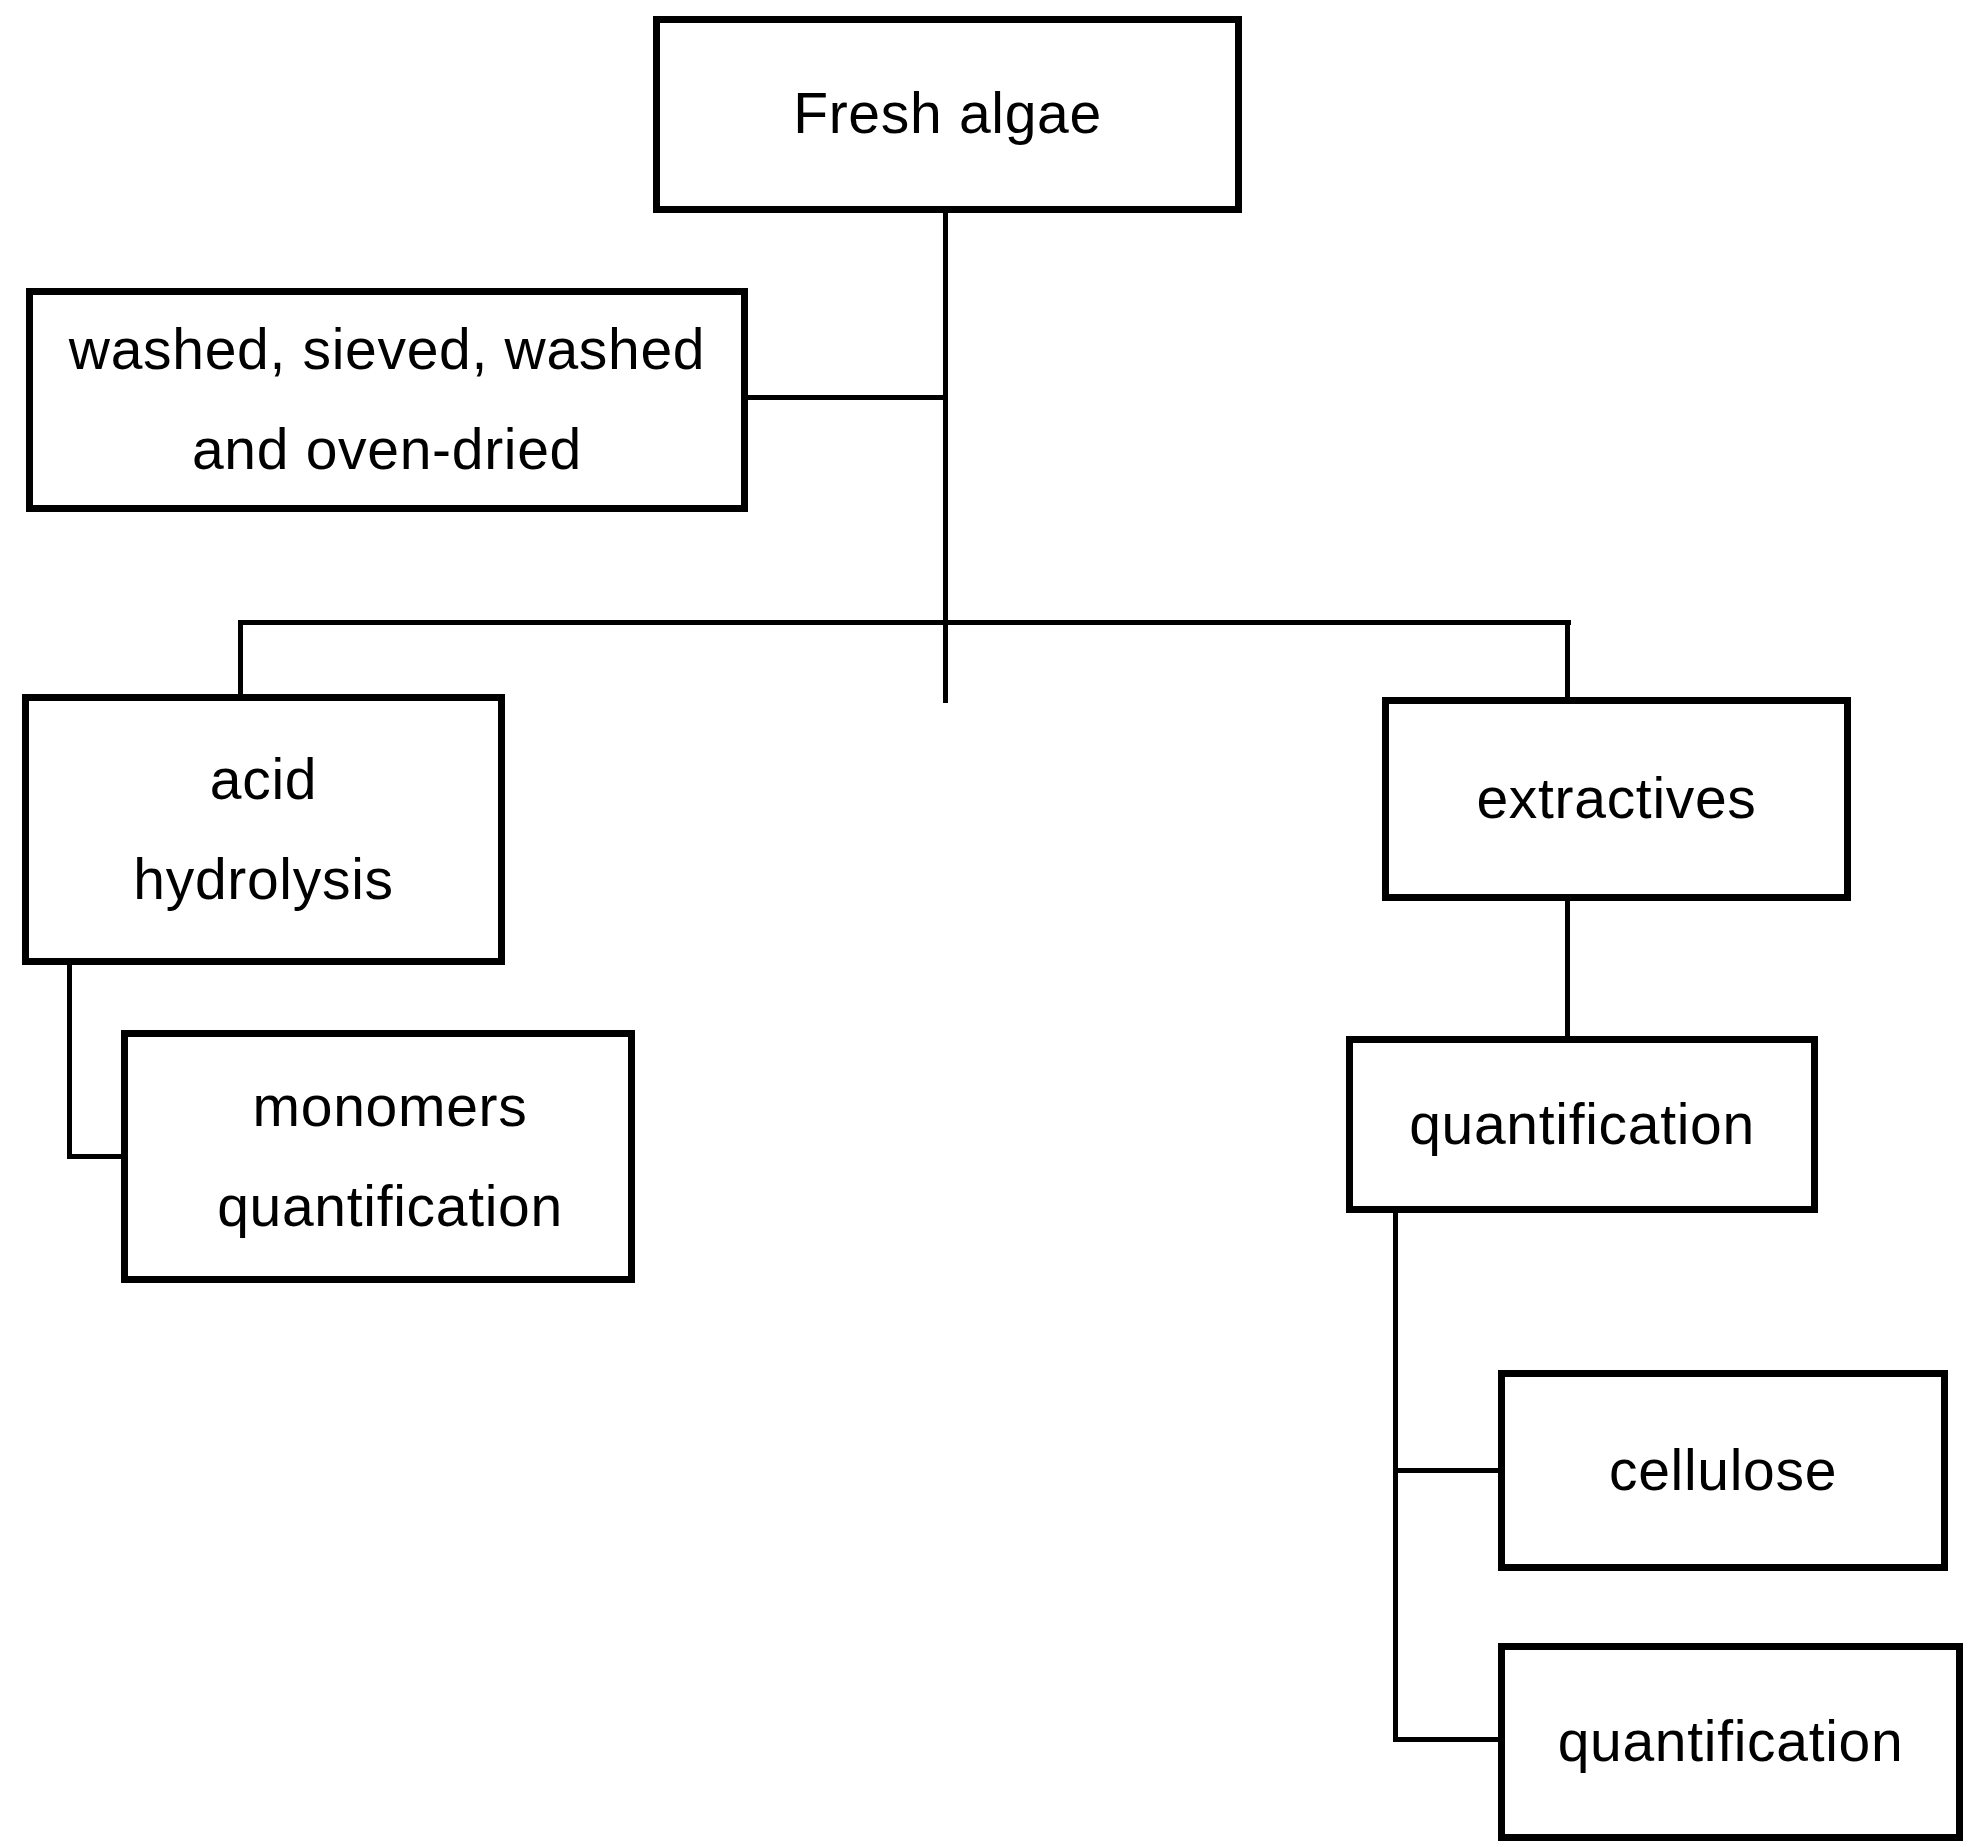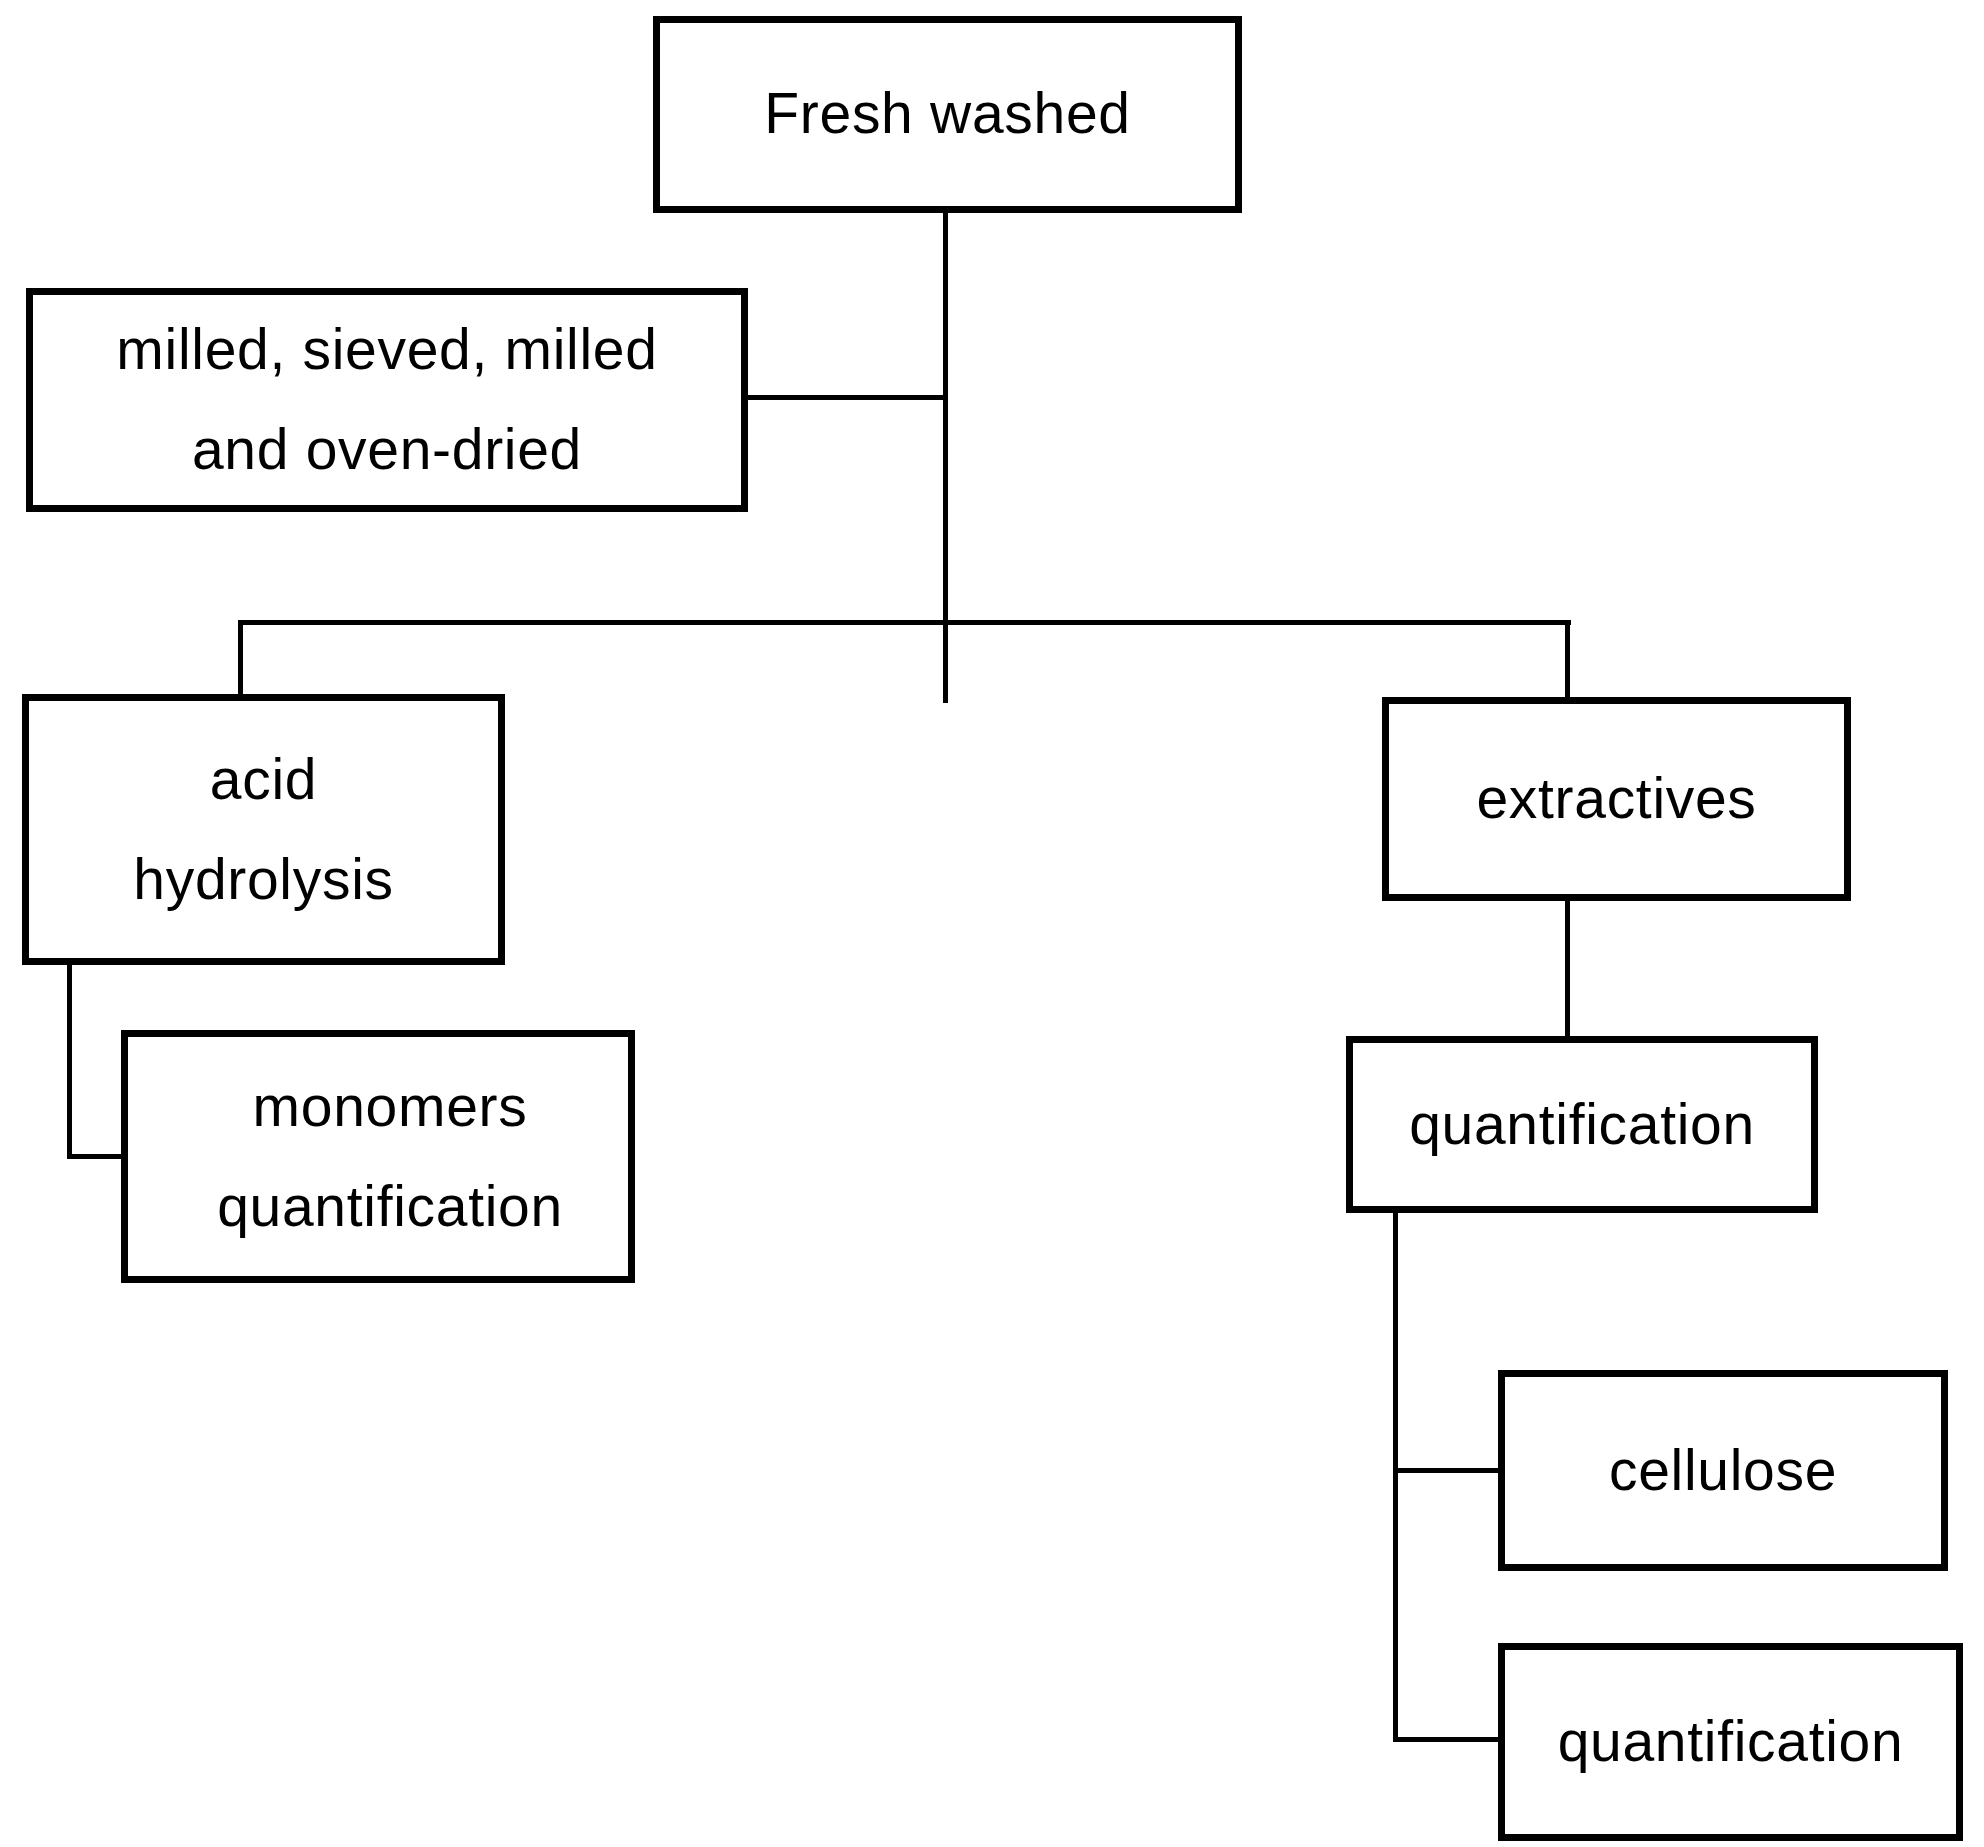--- a/index.html
+++ b/index.html
@@ -48,25 +48,25 @@
   <div class="conn" style="left:238px;  top:620px;  width:5px;    height:77px;"></div>
   <div class="conn" style="left:1565px; top:620px;  width:5px;    height:80px;"></div>
   <div class="conn" style="left:1565px; top:899px; width:5px;    height:140px;"></div>
   <div class="conn" style="left:67px;   top:963px; width:5px;    height:195px;"></div>
   <div class="conn" style="left:67px;   top:1154px; width:57px;   height:5px;"></div>
   <div class="conn" style="left:1393px; top:1211px; width:5px;    height:530px;"></div>
   <div class="conn" style="left:1393px; top:1468px; width:108px;  height:5px;"></div>
   <div class="conn" style="left:1393px; top:1737px; width:108px;  height:5px;"></div>
 
   <div class="node" style="left:653px;  top:15.7px;   width:589px; height:197px;">
-    <span class="label">Fresh washed</span>
+    <span class="label">Fresh algae</span>
   </div>
 
   <div class="node" style="left:26px;   top:288px;  width:722px; height:224px;">
-    <span class="label">milled, sieved, milled
+    <span class="label">washed, sieved, washed
 and oven-dried</span>
   </div>
 
   <div class="node" style="left:22px;   top:694px;  width:483px; height:271px;">
     <span class="label">acid
 hydrolysis</span>
   </div>
 
 
   <div class="node" style="left:1346px; top:697px;  width:469px; height:204px;margin-left:36px;">

